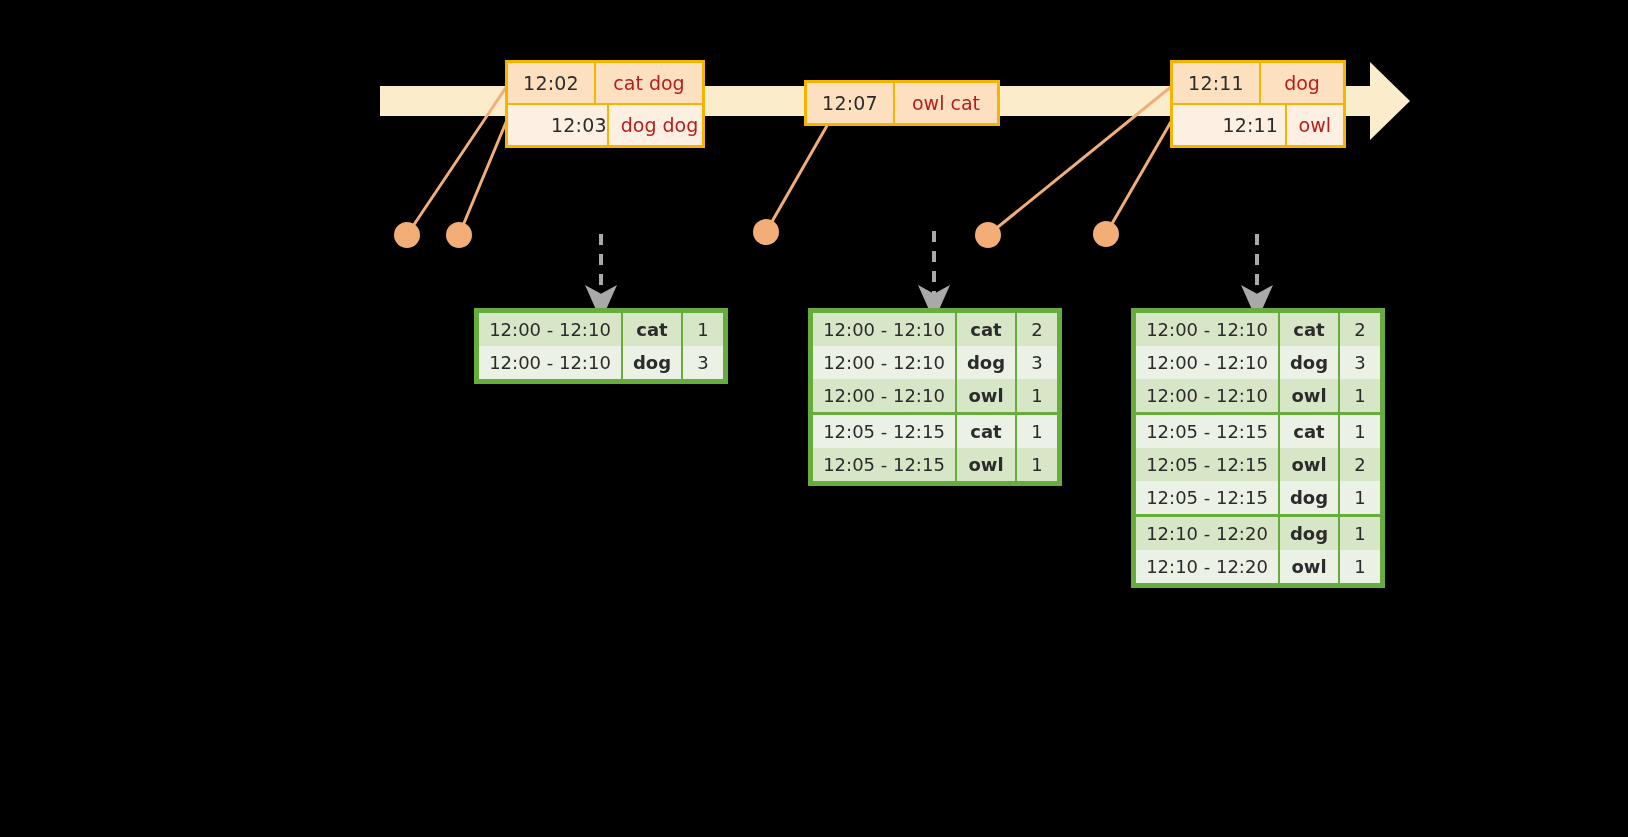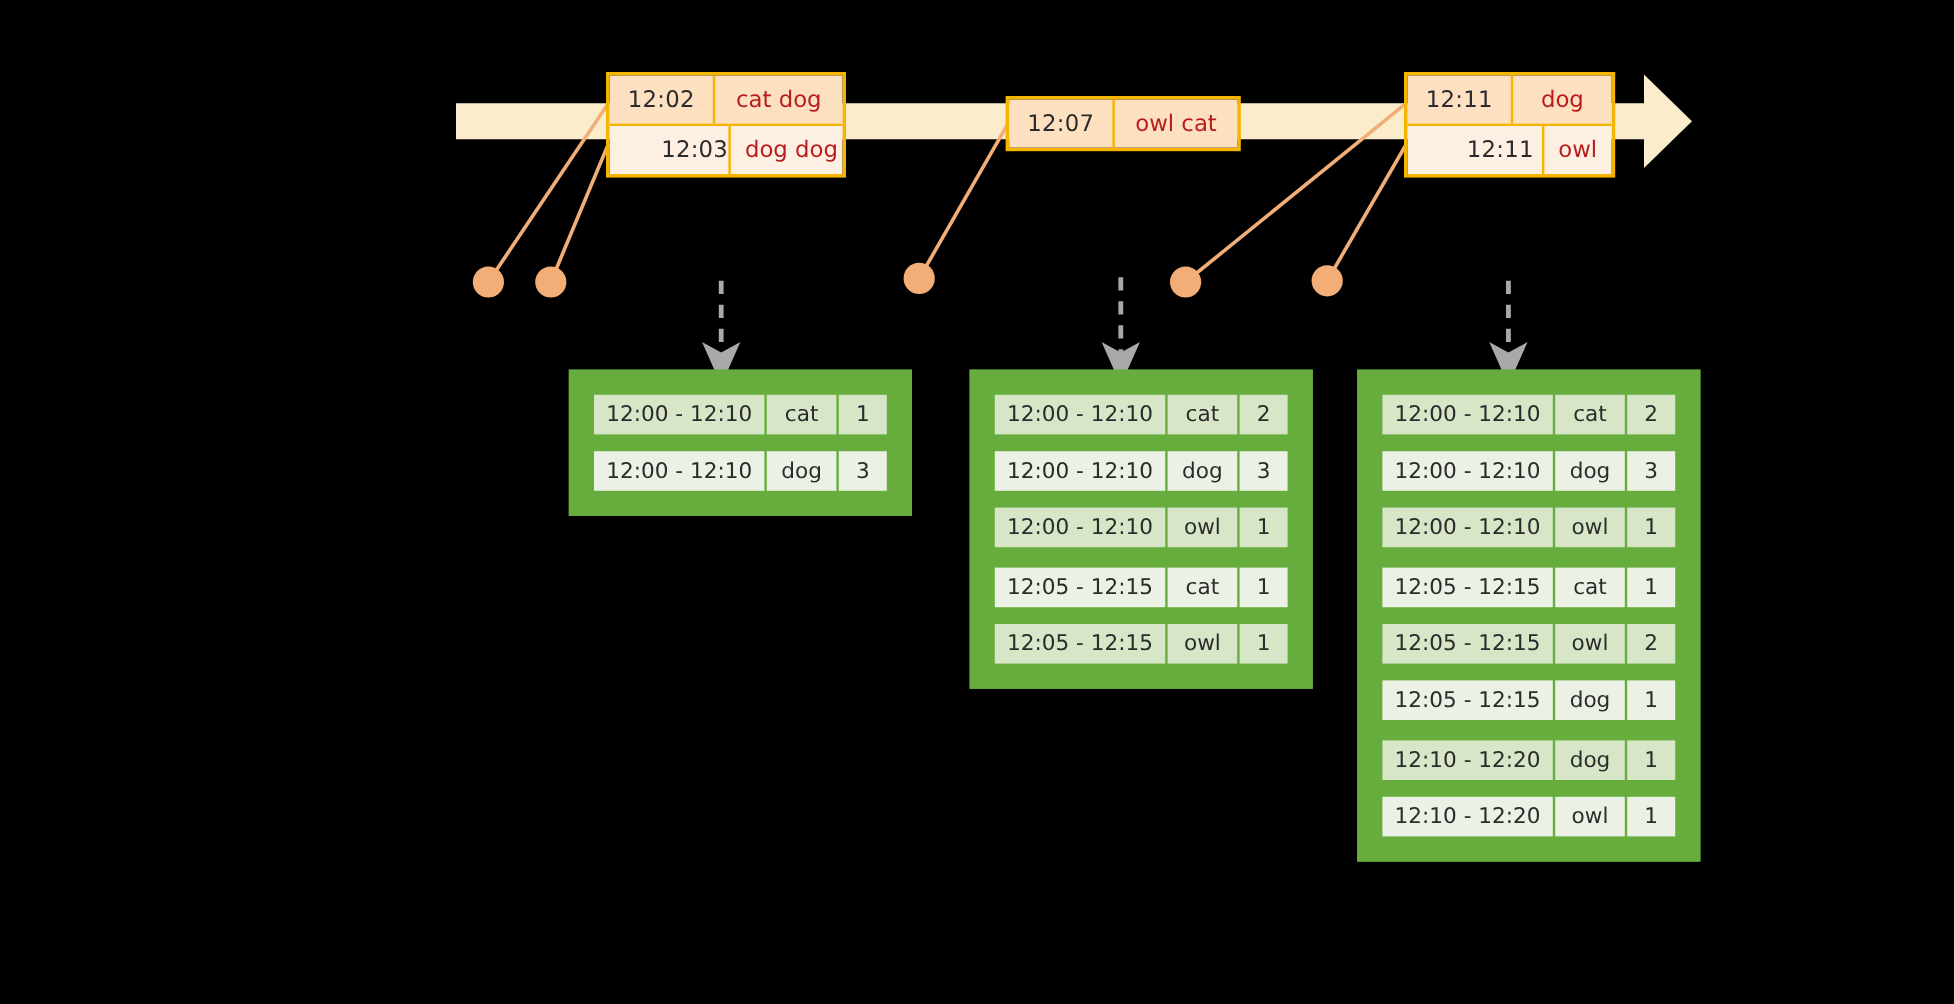--- a/index.html
+++ b/index.html
@@ -69,43 +69,43 @@
   }
 
   
   .result-table {
     position: absolute;
     border: 3px solid #67AD3E;
     box-sizing: border-box;
     background: #67AD3E;
     display: flex;
     flex-direction: column;
-    gap: 14px;
-    padding: 18px;
+    gap: 0;
+    padding: 2px;
     z-index: 4;
   }
   .res-row {
     display: flex;
     flex-direction: row;
     gap: 2px;
     height: 33px;
   }
   .res-row.grp-end { margin-bottom: 3px; }
   .cell {
     display: flex;
     align-items: center;
     justify-content: center;
     font-size: 18px;
     color: #2b2b2b;
     white-space: nowrap;
   }
   .res-row.shade-a .cell { background: #D8E6C8; }
   .res-row.shade-b .cell { background: #ECF1E6; }
   .c-window { width: 142px; }
-  .c-key    { width: 58px; }
+  .c-key    { width: 58px; font-weight: bold; }
   .c-count  { width: 40px; }
 </style>
 </head>
 <body>
 
 <div id="stage">
 
   <svg id="art" viewBox="0 0 1628 837">
     <defs>
       <marker id="dash-head" markerWidth="9" markerHeight="9" refX="4.5" refY="4.5" orient="auto" markerUnits="strokeWidth">
@@ -144,21 +144,21 @@
     <div class="event-row shade-a">
       <span class="event-time">12:02</span>
       <span class="event-words">cat dog</span>
     </div>
     <div class="event-row shade-b">
       <span class="event-time">12:03</span>
       <span class="event-words">dog dog</span>
     </div>
   </div>
 
-  <div class="event-box" style="left:838px; top:80px; width:196px;">
+  <div class="event-box" style="left:804px; top:80px; width:196px;">
     <div class="event-row shade-a">
       <span class="event-time">12:07</span>
       <span class="event-words">owl cat</span>
     </div>
   </div>
 
   <div class="event-box" style="left:1170px; top:60px; width:176px;">
     <div class="event-row shade-a">
       <span class="event-time">12:11</span>
       <span class="event-words">dog</span>

